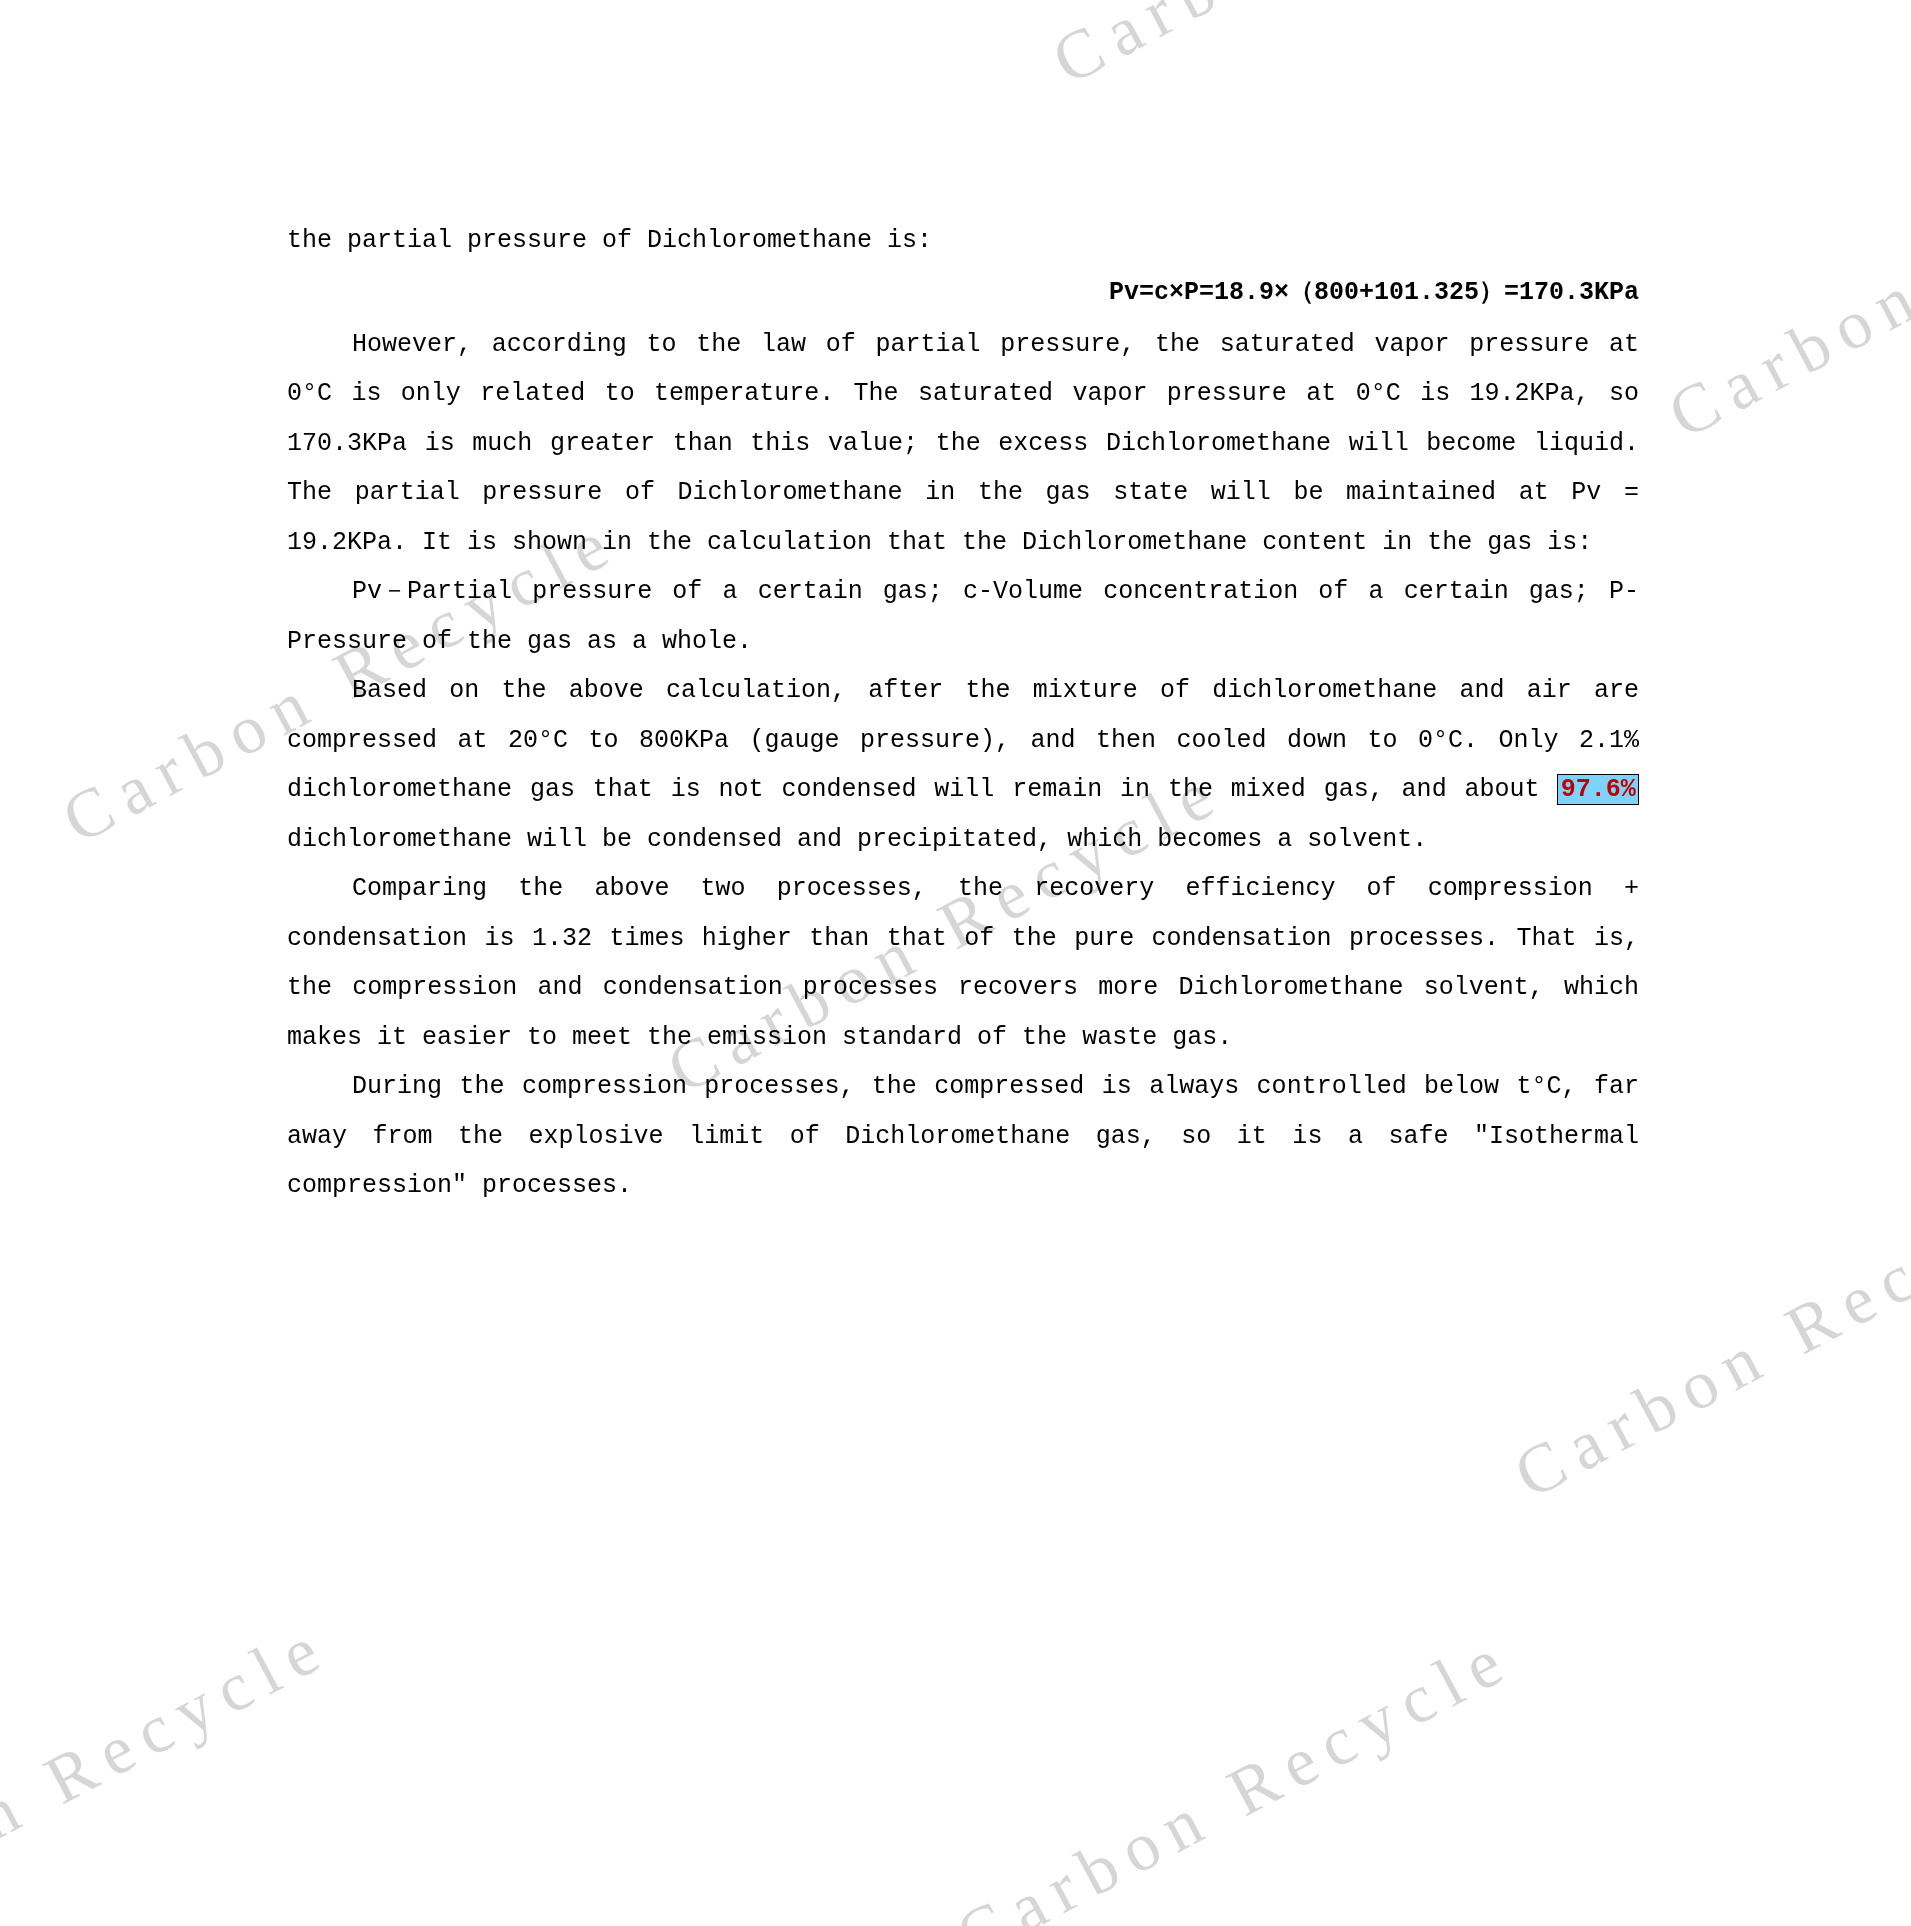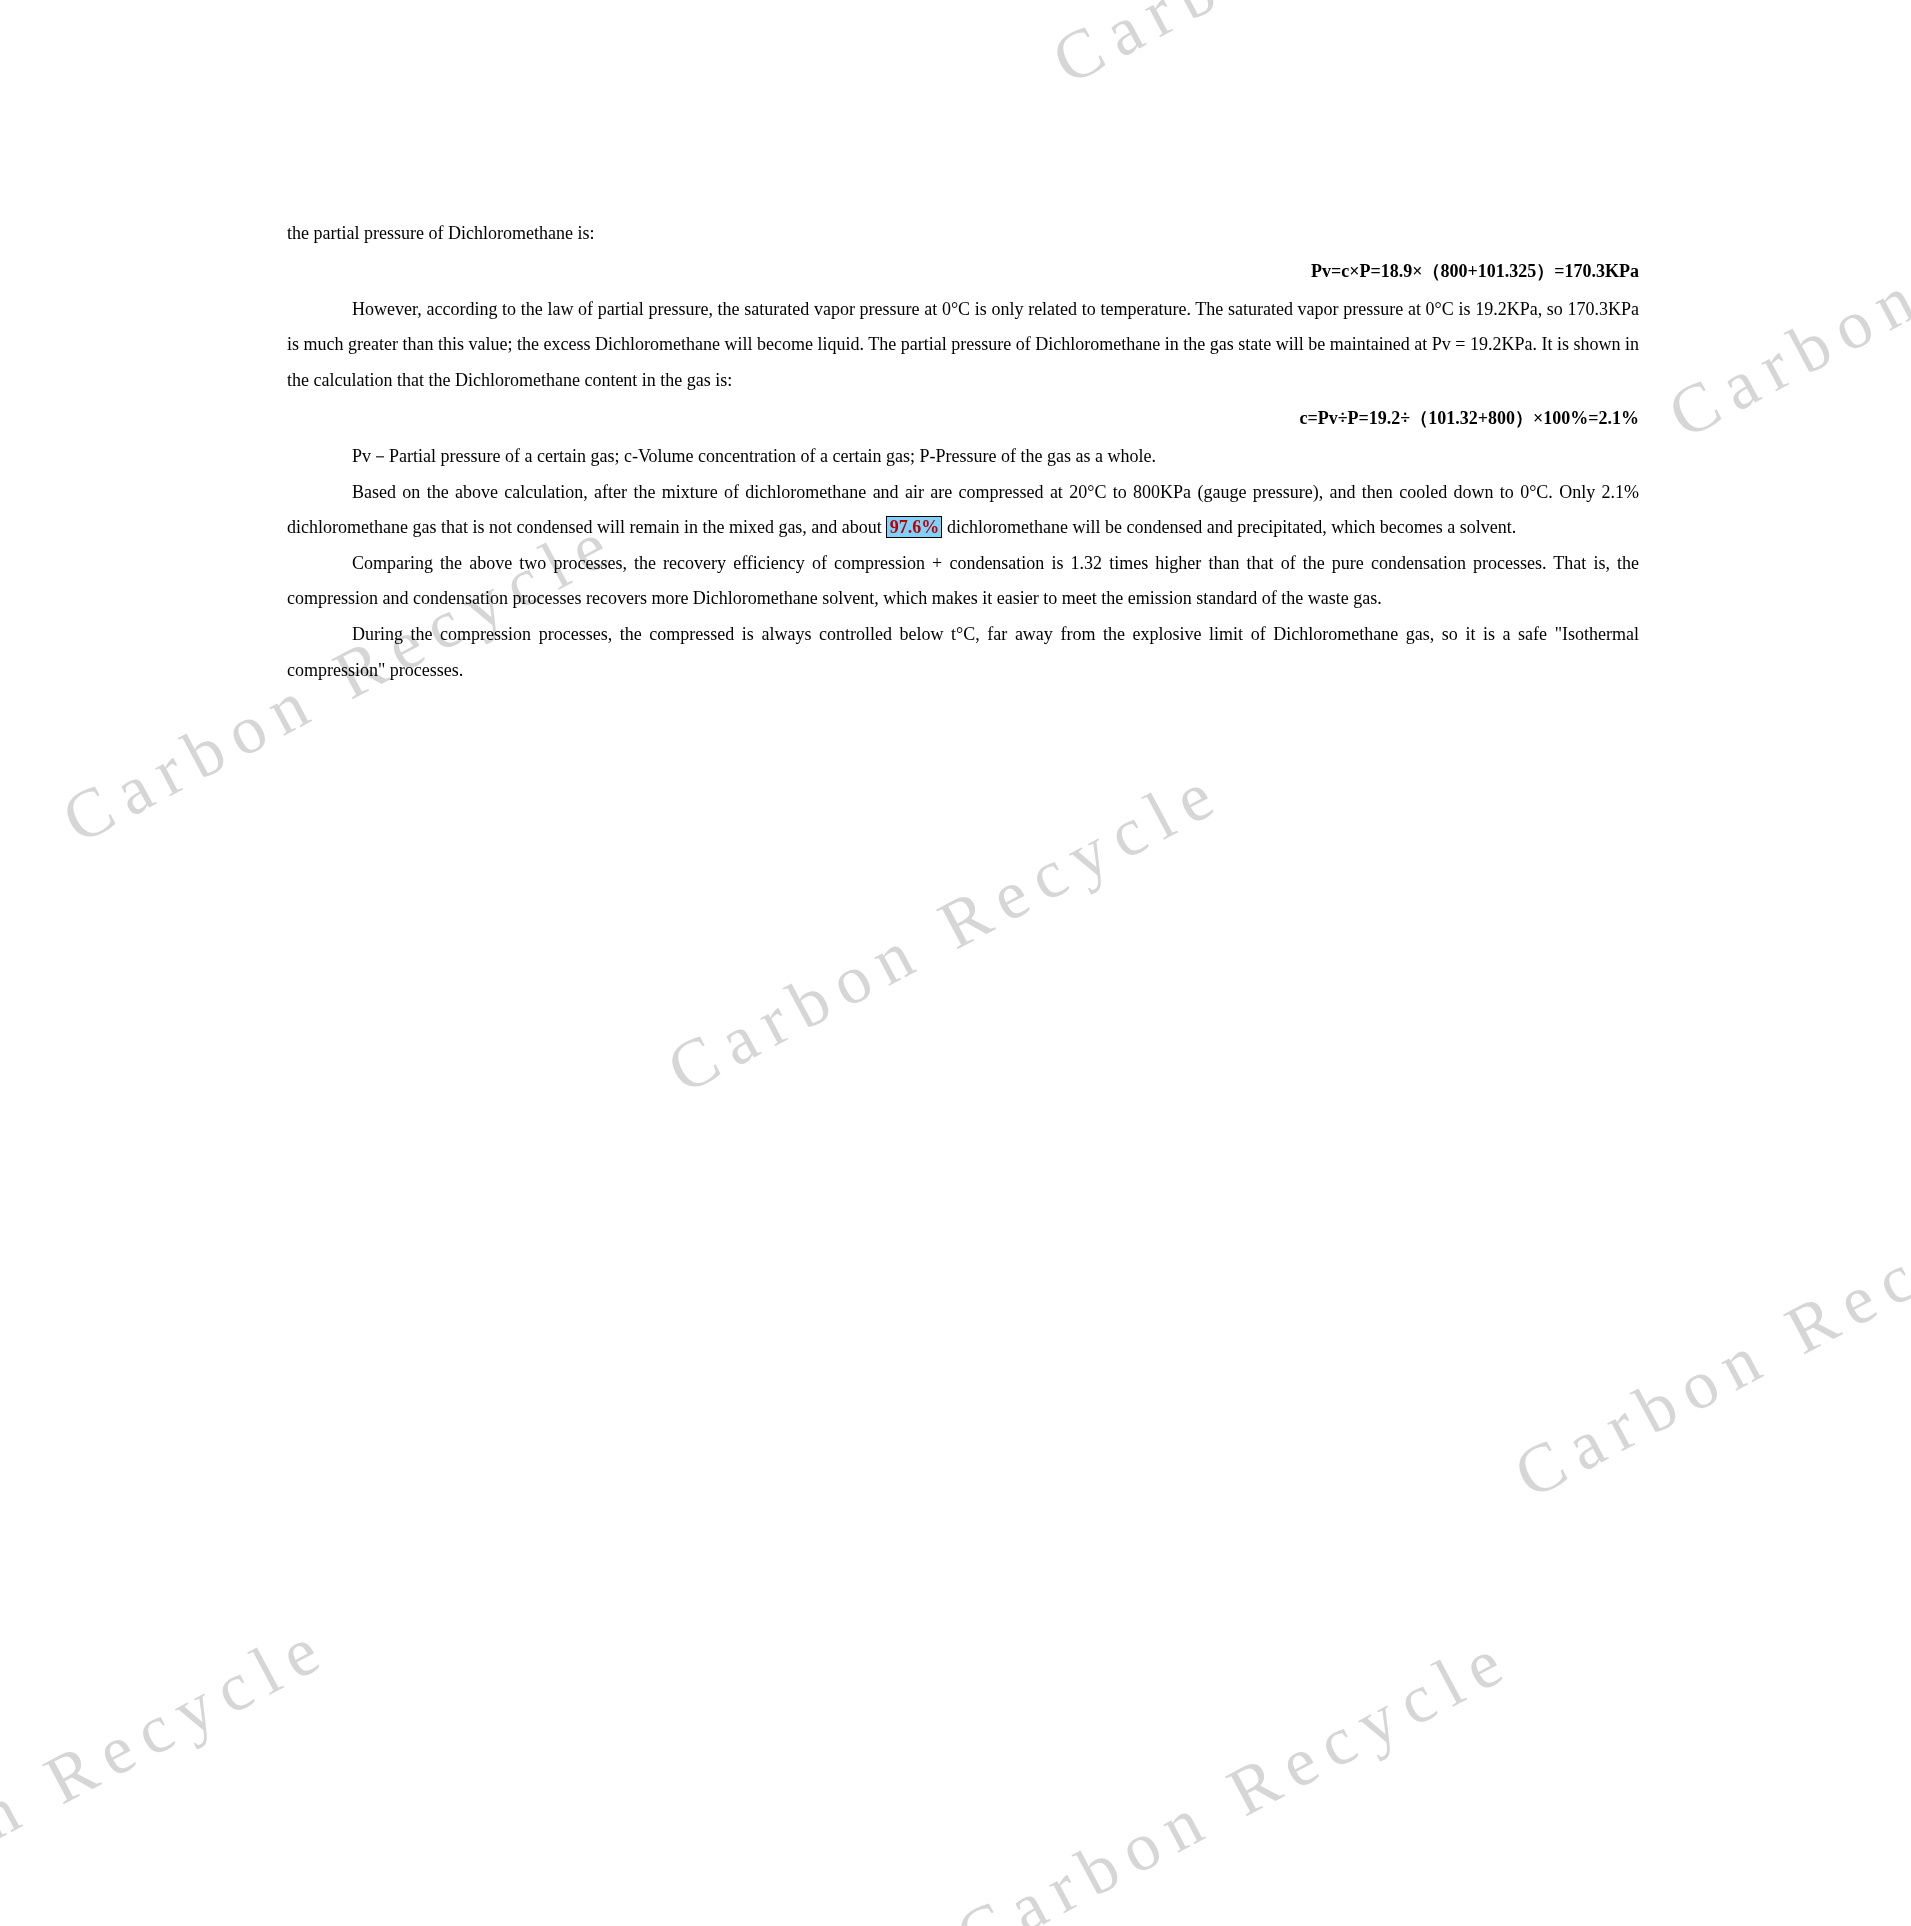--- a/index.html
+++ b/index.html
@@ -37,24 +37,25 @@
   }
   .content {
     position: absolute;
     left: 287px;
     top: 216px;
     width: 1352px;
     z-index: 2;
   }
   p {
     margin: 0;
-    font-size: 18px;
+    font-size: 25px;
     line-height: 1.98;
     text-align: justify;
     text-justify: inter-word;
+    font-family: Liberation Mono, monospace;
   }
   p.indent {
     text-indent: 65px;
   }
   p.formula {
     text-align: right;
     font-weight: bold;
     text-indent: 0;
     margin-top: 2.3px;
     margin-bottom: 2.3px;
@@ -84,21 +85,20 @@
   </div>
 
   <div class="content">
 
     <p>the partial pressure of Dichloromethane is:</p>
 
     <p class="formula">Pv=c×P=18.9×（800+101.325）=170.3KPa</p>
 
     <p class="indent">However, according to the law of partial pressure, the saturated vapor pressure at 0°C is only related to temperature. The saturated vapor pressure at 0°C is 19.2KPa, so 170.3KPa is much greater than this value; the excess Dichloromethane will become liquid. The partial pressure of Dichloromethane in the gas state will be maintained at Pv = 19.2KPa. It is shown in the calculation that the Dichloromethane content in the gas is:</p>
 
-    <p class="formula">c=Pv÷P=19.2÷（101.32+800）×100%=2.1%</p>
 
     <p class="indent">Pv－Partial pressure of a certain gas; c-Volume concentration of a certain gas;    P-Pressure of the gas as a whole.</p>
 
     <p class="indent"><span>Based on the above calculation, after the mixture of dichloromethane and air are compressed at 20°C to 800KPa (gauge pressure), and then cooled down to 0°C. Only 2.1% dichloromethane gas that is not condensed will remain in the mixed gas, and about </span><span class="hl">97.6%</span><span> dichloromethane will be condensed and precipitated, which becomes a solvent.</span></p>
 
     <p class="indent">Comparing the above two processes, the recovery efficiency of compression + condensation is 1.32 times higher than that of the pure condensation processes. That is, the compression and condensation processes recovers more Dichloromethane solvent, which makes it easier to meet the emission standard of the waste gas.</p>
 
     <p class="indent">During the compression processes, the compressed is always controlled below t°C, far away from the explosive limit of Dichloromethane gas, so it is a safe "Isothermal compression" processes.</p>
 
   </div>

